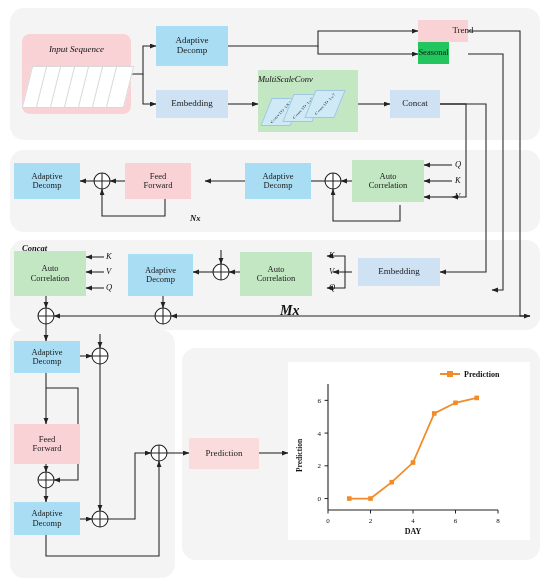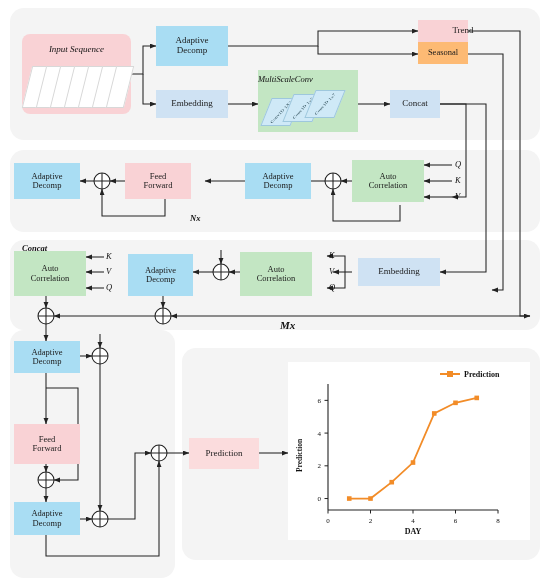--- a/index.html
+++ b/index.html
@@ -186,21 +186,21 @@
     </div>
   </div>
 
   <div class="box" style="left:390px;top:90px;width:50px;height:28px;background:#cfe2f3;font-size:9px;">
     <span>Concat</span>
   </div>
 
   <div class="box" style="left:418px;top:20px;width:50px;height:22px;background:#f9d2d5;font-size:9px;padding-left:40px;">
     <span>Trend</span>
   </div>
-  <div class="box" style="left:418px;top:42px;width:50px;height:22px;background:#fdba74;font-size:8.5px;">
+  <div class="box" style="left:418px;top:42px;width:31px;height:22px;background:#22c55e;font-size:8.5px;">
     <span>Seasonal</span>
   </div>
 
   <div class="lbl bold" style="left:22px;top:153px;font-size:8.5px;margin-top:32px;">Encoder</div>
 
   <div class="box" style="left:14px;top:163px;width:66px;height:36px;background:#a9ddf3;font-size:8.5px;">
     <span>Adaptive<br>Decomp</span>
   </div>
   <div class="box" style="left:125px;top:163px;width:66px;height:36px;background:#f9d2d5;font-size:8.5px;">
     <span>Feed<br>Forward</span>
@@ -231,21 +231,21 @@
   <div class="box" style="left:240px;top:252px;width:72px;height:44px;background:#c3e6c3;font-size:8.5px;">
     <span>Auto<br>Correlation</span>
   </div>
   <div class="lbl" style="left:329px;top:250px;font-size:8.5px;">K</div>
   <div class="lbl" style="left:329px;top:266px;font-size:8.5px;">V</div>
   <div class="lbl" style="left:329px;top:282px;font-size:8.5px;">Q</div>
 
   <div class="box" style="left:358px;top:258px;width:82px;height:28px;background:#cfe2f3;font-size:9px;">
     <span>Embedding</span>
   </div>
-  <div class="lbl bold" style="left:280px;top:319px;font-size:11px;">Mx</div>
+  <div class="lbl bold" style="left:280px;top:303px;font-size:14px;">Mx</div>
 
   <div class="box" style="left:14px;top:341px;width:66px;height:32px;background:#a9ddf3;font-size:8.5px;">
     <span>Adaptive<br>Decomp</span>
   </div>
   <div class="box" style="left:14px;top:424px;width:66px;height:40px;background:#f9d2d5;font-size:8.5px;">
     <span>Feed<br>Forward</span>
   </div>
   <div class="box" style="left:14px;top:502px;width:66px;height:33px;background:#a9ddf3;font-size:8.5px;">
     <span>Adaptive<br>Decomp</span>
   </div>

